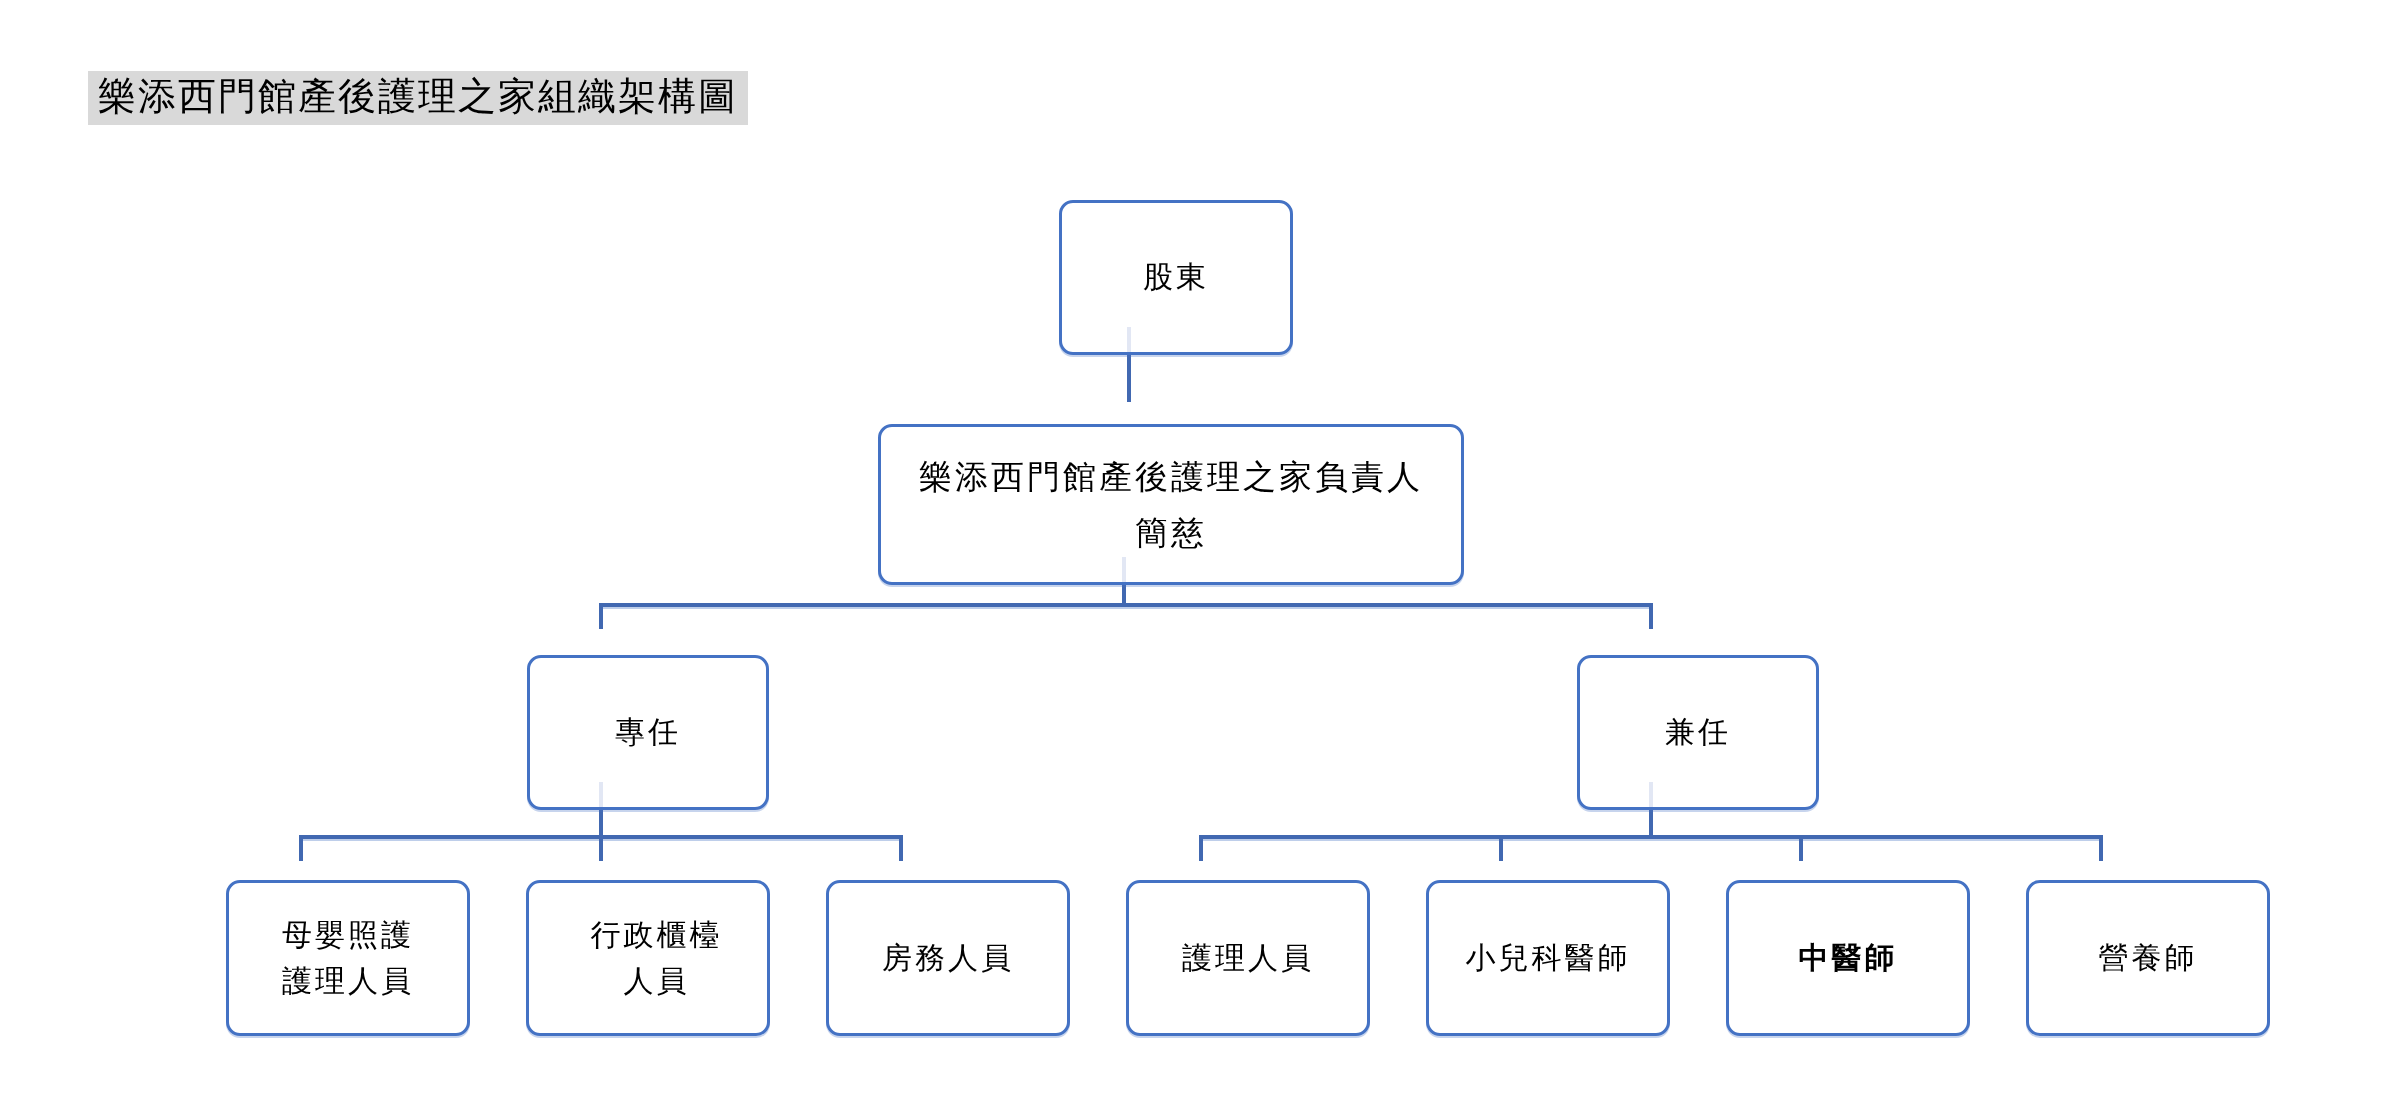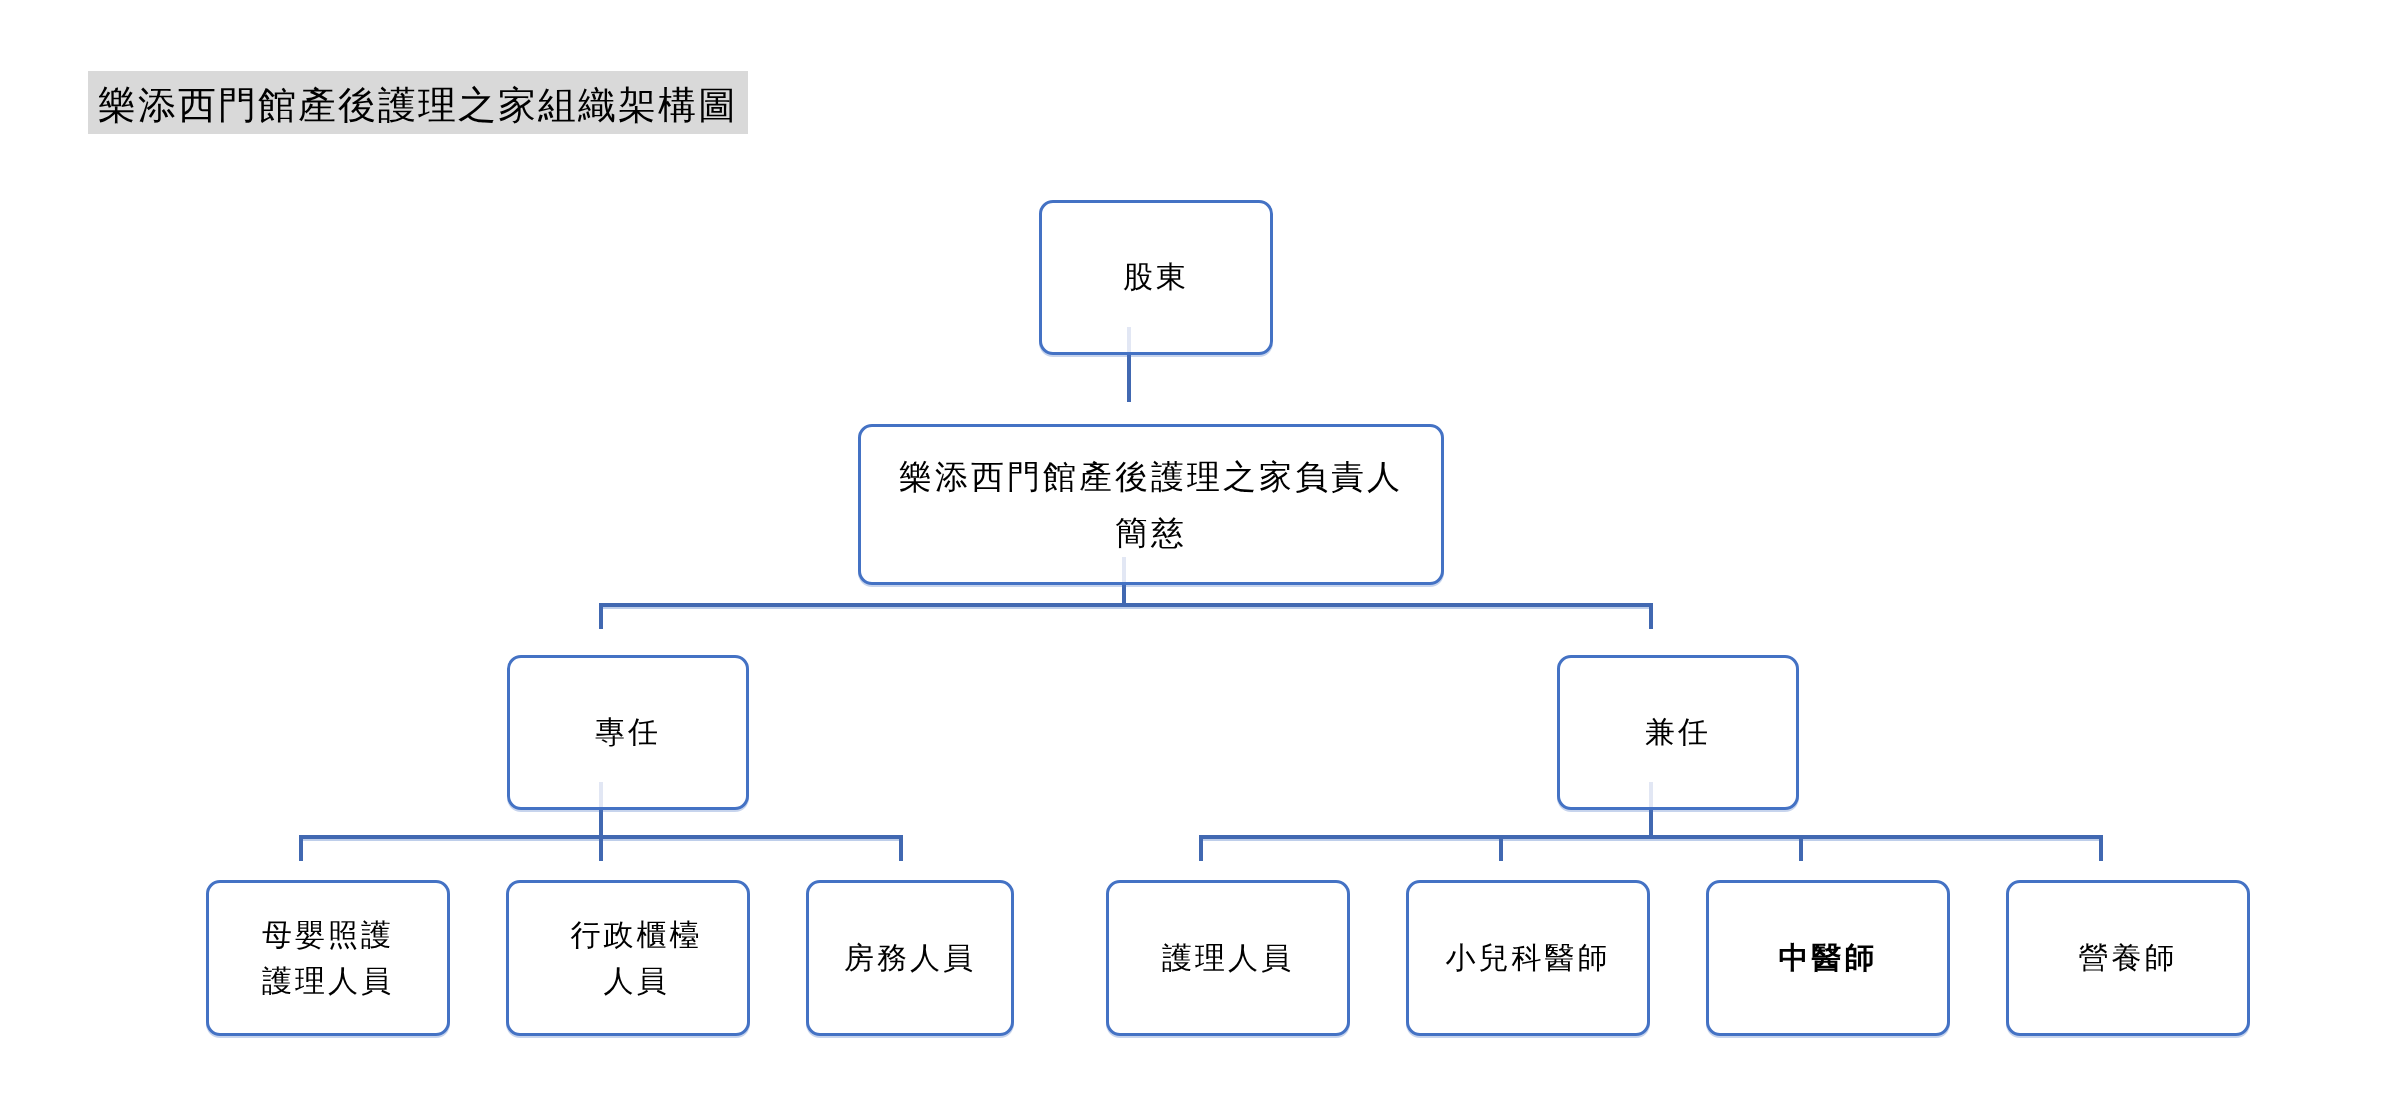--- a/index.html
+++ b/index.html
@@ -14,39 +14,40 @@
     background: #FFFFFF;
     font-family: "DejaVu Serif", "Liberation Serif", serif;
     color: #000000;
     overflow: hidden;
   }
   .doc-title {
     position: absolute;
     left: 88px;
     top: 71px;
     background: #D9D9D9;
-    padding: 14px 10px 7px 10px;
+    padding: 5px 10px 7px 10px;
     font-size: 38px;
     line-height: 1.1;
     letter-spacing: 2px;
     color: #000000;
     white-space: nowrap;
   }
   .node {
     position: absolute;
     box-sizing: border-box;
     background: #FFFFFF;
     border: 3px solid #4472C4;
     border-radius: 14px;
     box-shadow: 0 2px 0 rgba(68,114,196,0.30);
     display: flex;
     align-items: center;
     justify-content: center;
     text-align: center;
     z-index: 2;
+    margin-left: 20px;
   }
   .node .lbl {
     white-space: pre-line;
     font-size: 30px;
     line-height: 1.55;
     letter-spacing: 3px;
     color: #000000;
   }
   .node.director .lbl {
     font-size: 33px;
@@ -95,21 +96,21 @@
   </div>
 
   <div class="node" style="left:206px; top:880px; width:244px; height:156px;">
     <span class="lbl">母嬰照護
 護理人員</span>
   </div>
   <div class="node" style="left:506px; top:880px; width:244px; height:156px;padding-left:17px;">
     <span class="lbl">行政櫃檯
 人員</span>
   </div>
-  <div class="node" style="left:806px; top:880px; width:208px; height:156px;">
+  <div class="node" style="left:806px; top:880px; width:244px; height:156px;">
     <span class="lbl">房務人員</span>
   </div>
 
   <div class="node" style="left:1106px; top:880px; width:244px; height:156px;">
     <span class="lbl">護理人員</span>
   </div>
   <div class="node" style="left:1406px; top:880px; width:244px; height:156px;">
     <span class="lbl">小兒科醫師</span>
   </div>
   <div class="node" style="left:1706px; top:880px; width:244px; height:156px;font-weight:bold;">

